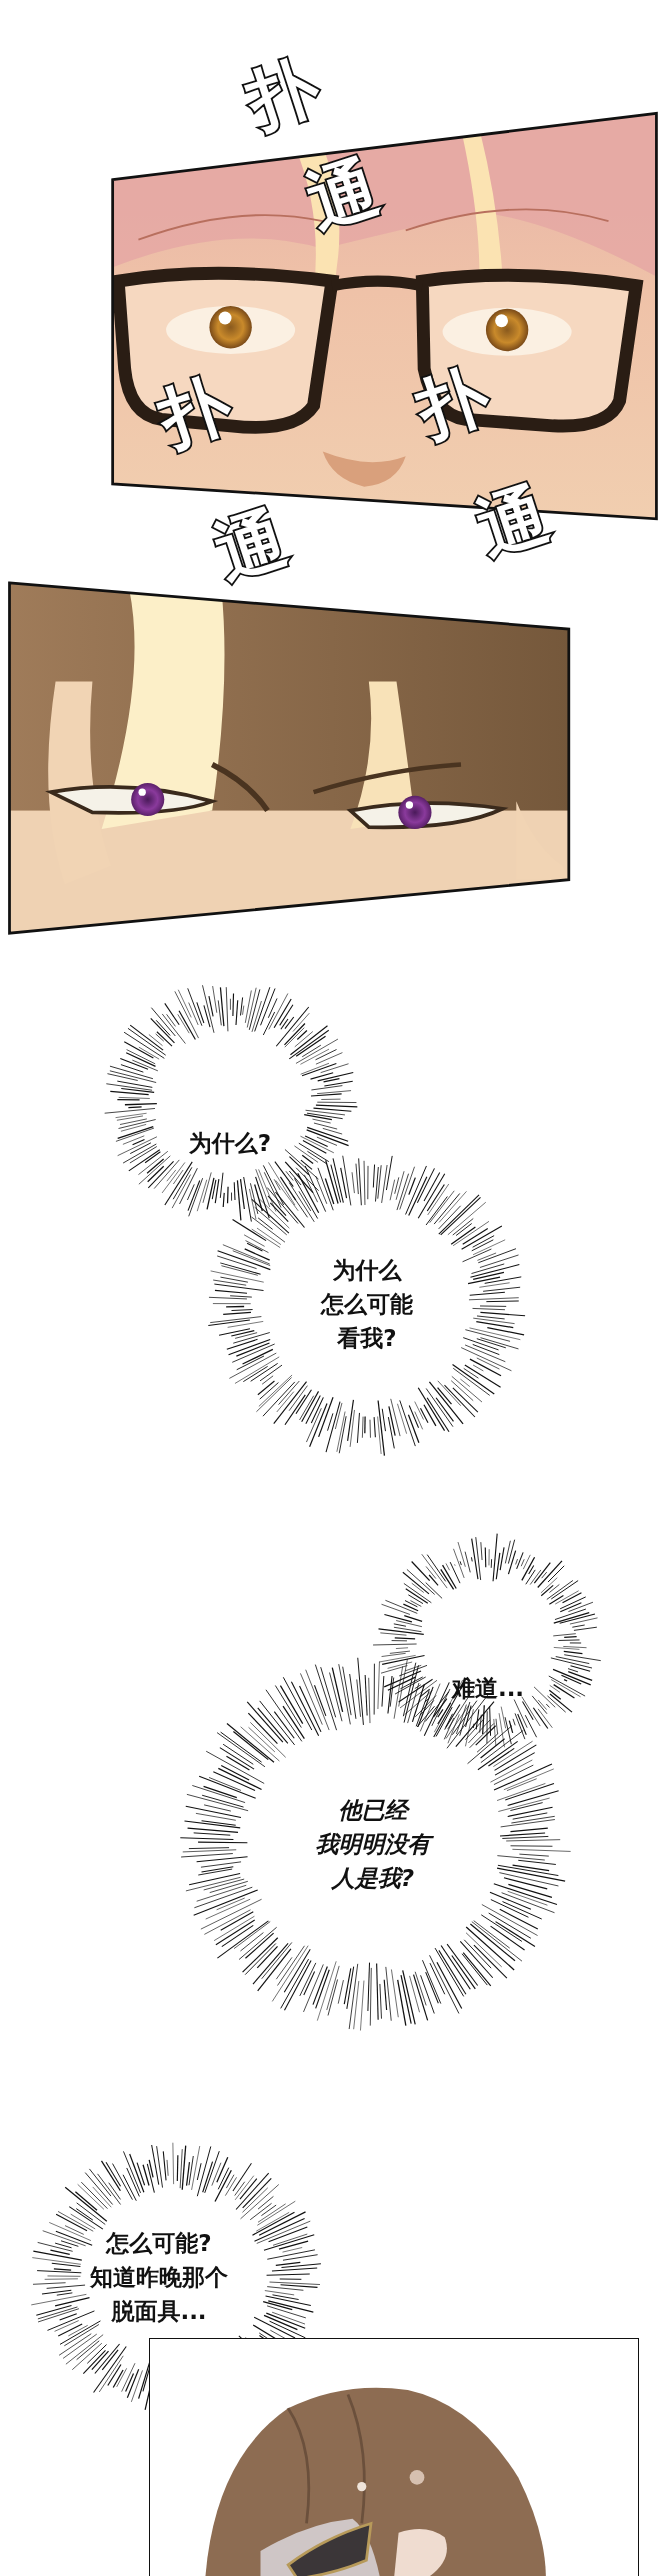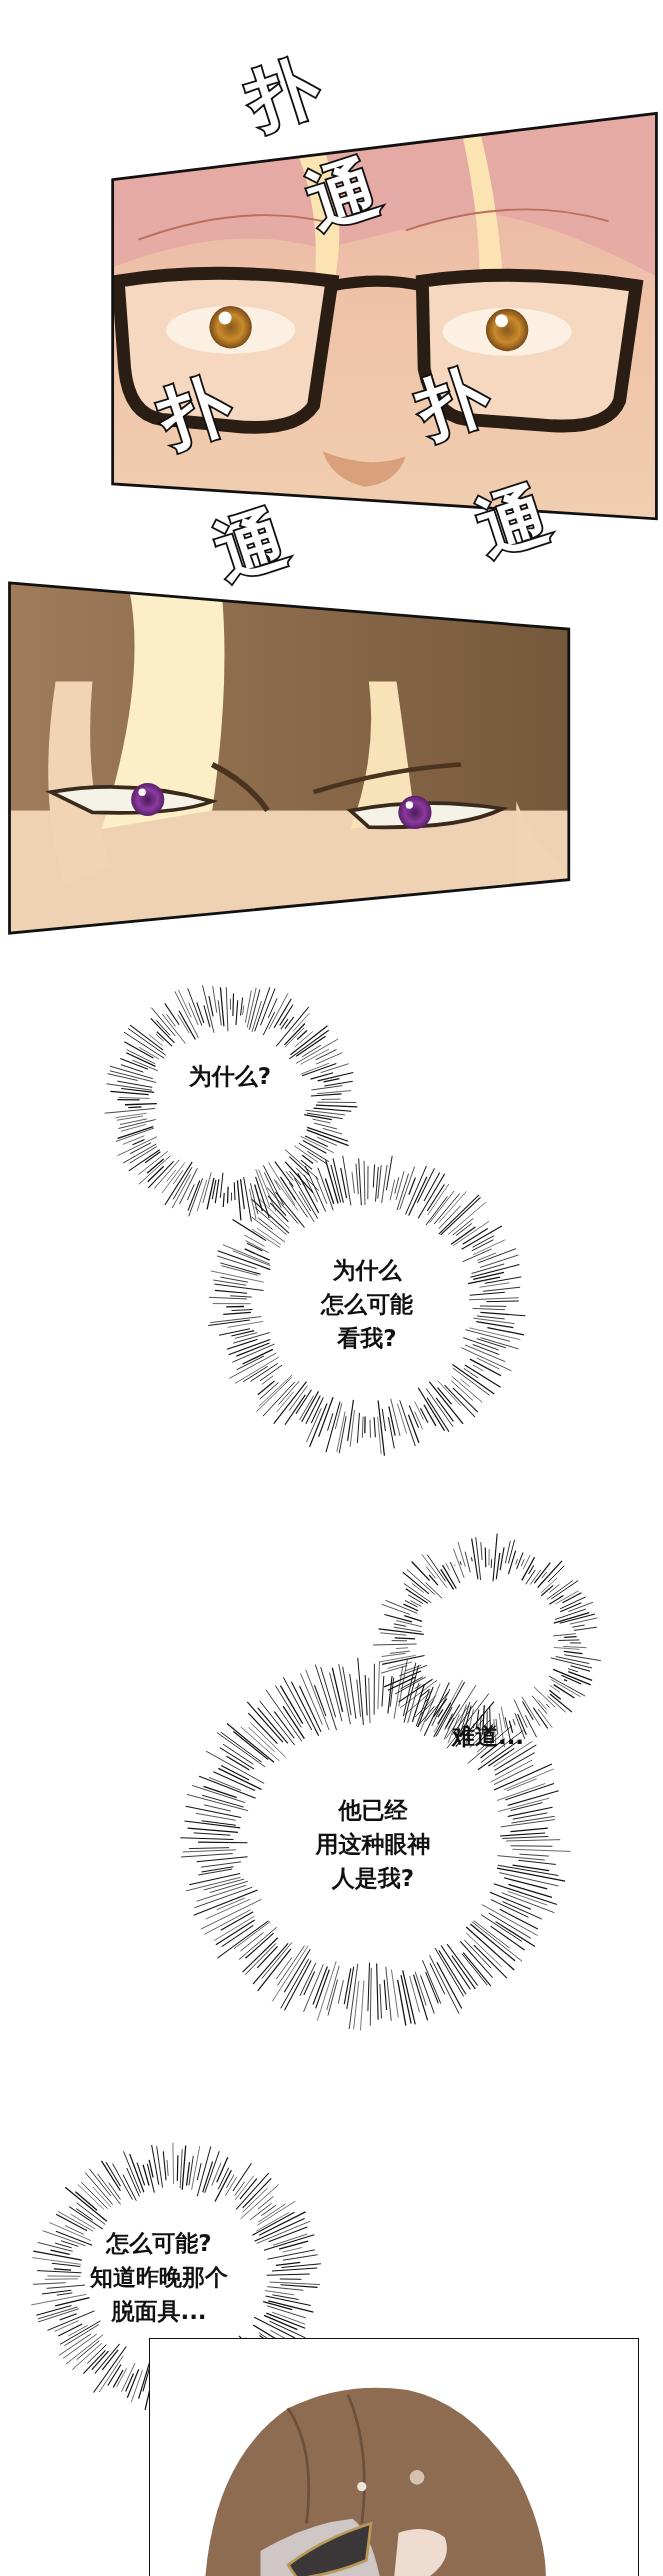--- a/index.html
+++ b/index.html
@@ -1045,34 +1045,34 @@
         <line x1="289.78553579065823" y1="2451.3076341039623" x2="341.456663821033" y2="2441.1104973007905" stroke="#111" stroke-width="0.97"></line>
         <line x1="306.8252785971135" y1="2452.3865252084374" x2="344.38217291807456" y2="2446.4026806665092" stroke="#111" stroke-width="0.96"></line>
         <line x1="299.03591798204775" y1="2457.9708654009037" x2="325.5897786293023" y2="2454.7978392008977" stroke="#111" stroke-width="1.36"></line>
         <line x1="305.1784984855052" y1="2460.215717819032" x2="347.9878610187675" y2="2456.207432838618" stroke="#111" stroke-width="1.17"></line>
         <line x1="294.86362484132405" y1="2464.068773182318" x2="343.9331630797077" y2="2460.8253977994455" stroke="#111" stroke-width="1.21"></line>
         <line x1="288.9917355064235" y1="2468.5818615778257" x2="335.85842470888247" y2="2467.4370170986294" stroke="#111" stroke-width="1.10"></line>
       </g>
     </g>
 </svg>
 
-<div class="burst-text" style="left:230px;top:1076px;">
+<div class="burst-text" style="left:230px;top:1143px;">
   <span>为什么?</span>
 </div>
 <div class="burst-text" style="left:367px;top:1304px;">
   <span>为什么</span>
   <span>怎么可能</span>
   <span>看我?</span>
 </div>
-<div class="burst-text" style="left:488px;top:1736px;">
+<div class="burst-text" style="left:488px;top:1688px;">
   <span>难道...</span>
 </div>
-<div class="burst-text" style="left:373px;top:1844px;">
+<div class="burst-text" style="left:373px;top:1844px;font-style:italic;">
   <span>他已经</span>
-  <span>用这种眼神</span>
+  <span>我明明没有</span>
   <span>人是我?</span>
 </div>
 
 <div class="abs" style="left:149px;top:2338px;width:488px;height:249px;border:1.8px solid #111;border-bottom:none;background:#fff;">
   <svg width="488" height="240" viewBox="0 0 530 260">
     <path d="M60,260 Q70,130 150,75 Q210,45 280,55 Q350,70 400,150 Q430,210 430,260 Z" fill="#8d6c52"></path>
     <path d="M150,75 Q180,120 170,200" stroke="#6b503c" stroke-width="3" fill="none"></path>
     <path d="M215,60 Q240,120 230,200" stroke="#6b503c" stroke-width="3" fill="none"></path>
     <circle cx="230" cy="160" r="5" fill="#efe4da"></circle>
     <circle cx="290" cy="150" r="8" fill="#e8d6c8" opacity="0.8"></circle>

